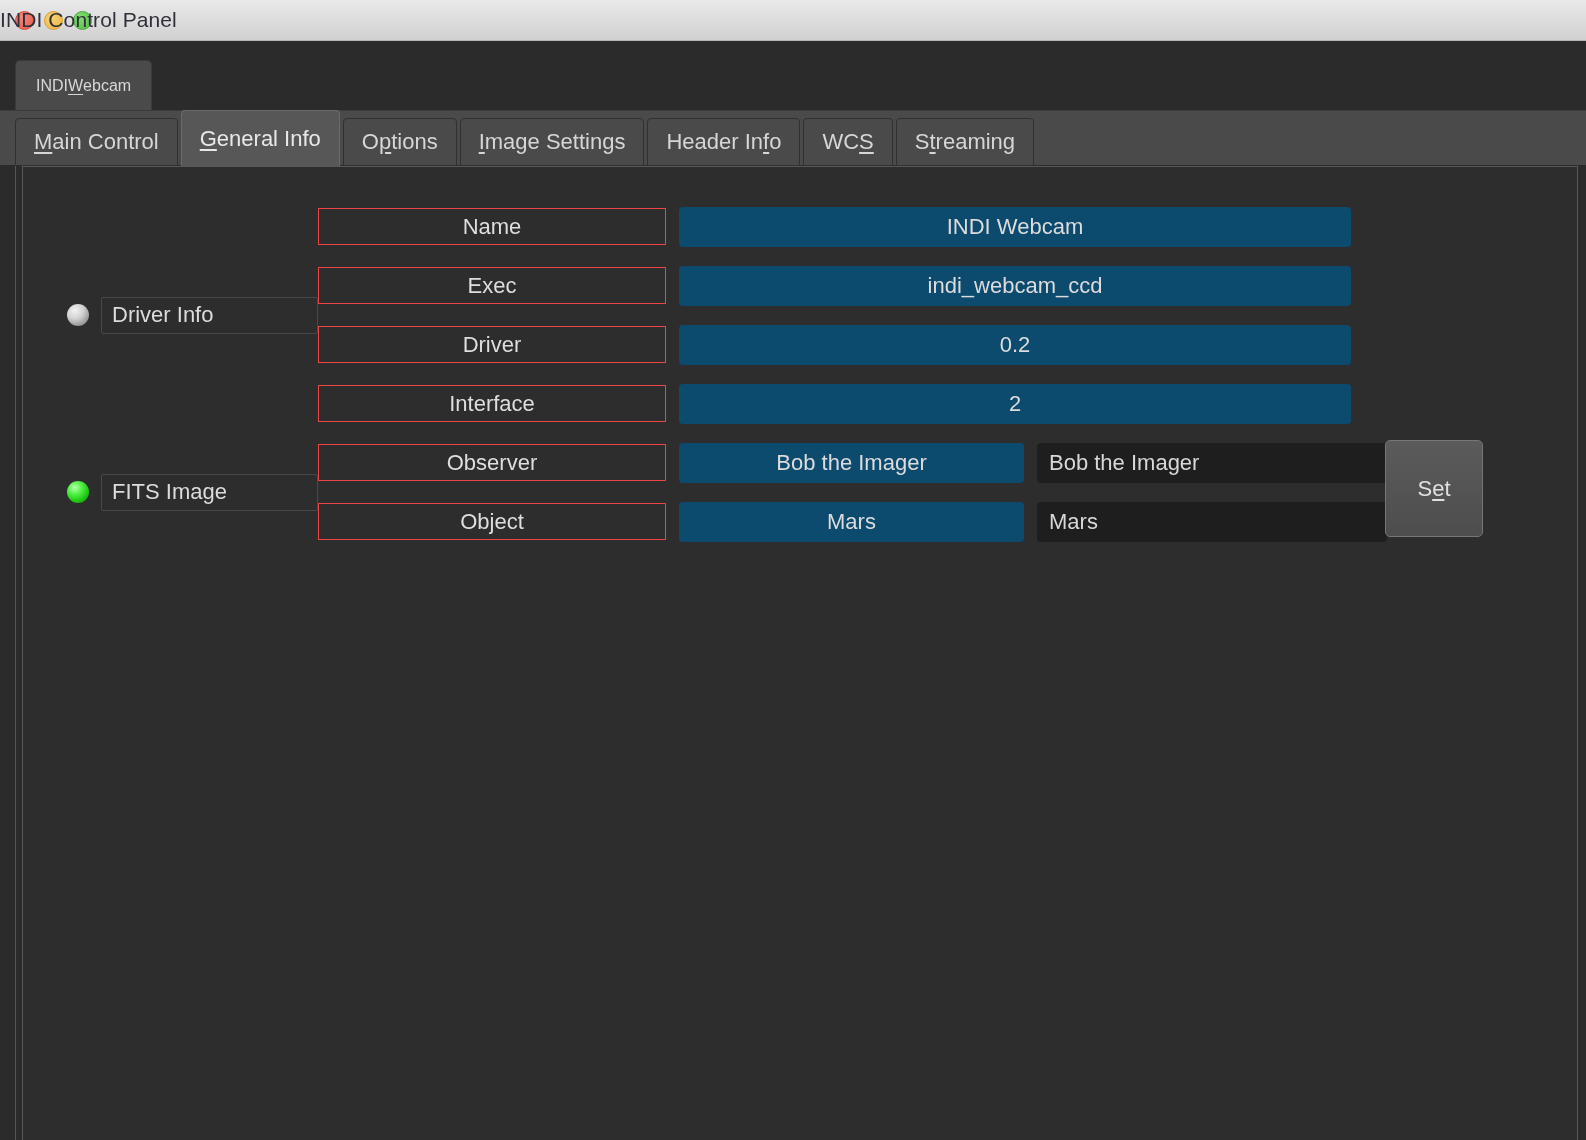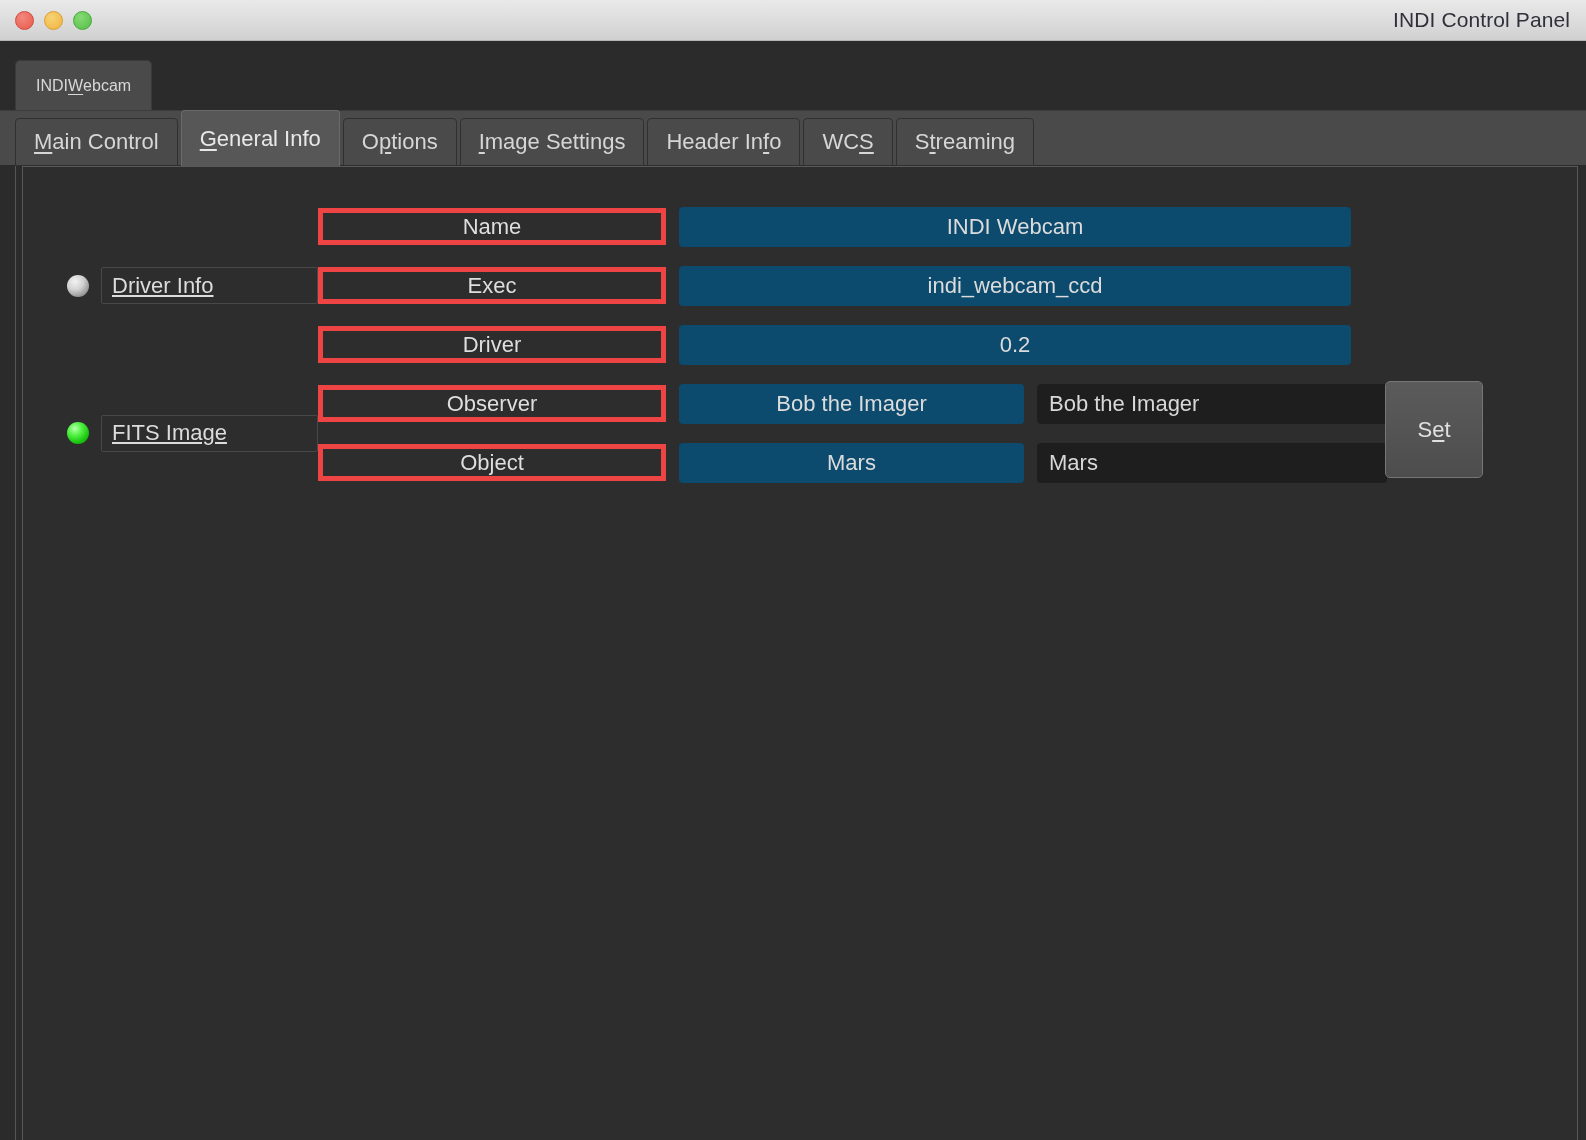--- a/index.html
+++ b/index.html
@@ -45,21 +45,21 @@
     border-radius: 50%;
     display: block;
   }
   .light.red    { background: radial-gradient(circle at 38% 32%, #f3887c, #e8584c); border: 1px solid #d24a3f; }
   .light.yellow { background: radial-gradient(circle at 38% 32%, #f8d276, #efb33c); border: 1px solid #d99f2e; }
   .light.green  { background: radial-gradient(circle at 38% 32%, #86da74, #55bd46); border: 1px solid #46a93a; }
 
   .title-text {
     position: absolute;
     left: 0; right: 16px;
-    text-align: right;
+    text-align: left;
     font-size: 21px;
     color: #30303a;
     letter-spacing: .1px;
     pointer-events: none;
   }
 
   
   .body-area {
     position: relative;
     flex: 1 1 auto;
@@ -189,21 +189,20 @@
     flex: 1 1 auto;
     height: 37px;
     display: flex;
     align-items: center;
     padding: 0 10px;
     font-size: 22px;
     color: #dcdcdc;
     background: #2d2d2d;
     border: 1px solid #484848;
     border-radius: 2px;
-    text-decoration: underline;
   }
 
   .rows { flex: 1 1 auto; }
 
   .row {
     display: flex;
     align-items: center;
     gap: 13px;
     height: 59px;
   }
@@ -211,21 +210,21 @@
   .field-label {
     width: 348px;
     flex: 0 0 348px;
     height: 37px;
     display: flex;
     align-items: center;
     justify-content: center;
     font-size: 22px;
     color: #dedede;
     background: #2d2d2d;
-    border: 5px solid #ef4444;
+    border: 1px solid #ef4444;
   }
 
   .field-value {
     height: 40px;
     display: flex;
     align-items: center;
     justify-content: center;
     font-size: 22px;
     color: #dcdcdc;
     background: #0c4a6e;
@@ -353,20 +352,24 @@
               <div class="field-value wide">INDI Webcam</div>
             </div>
             <div class="row">
               <div class="field-label">Exec</div>
               <div class="field-value wide">indi_webcam_ccd</div>
             </div>
             <div class="row">
               <div class="field-label">Driver</div>
               <div class="field-value wide">0.2</div>
             </div>
+            <div class="row">
+              <div class="field-label">Interface</div>
+              <div class="field-value wide">2</div>
+            </div>
           </div>
         </div>
 
         <div class="group fits">
           <div class="group-left">
             <span class="led green"></span>
             <div class="group-label">FITS Image</div>
           </div>
           <div class="rows">
             <div class="row">

